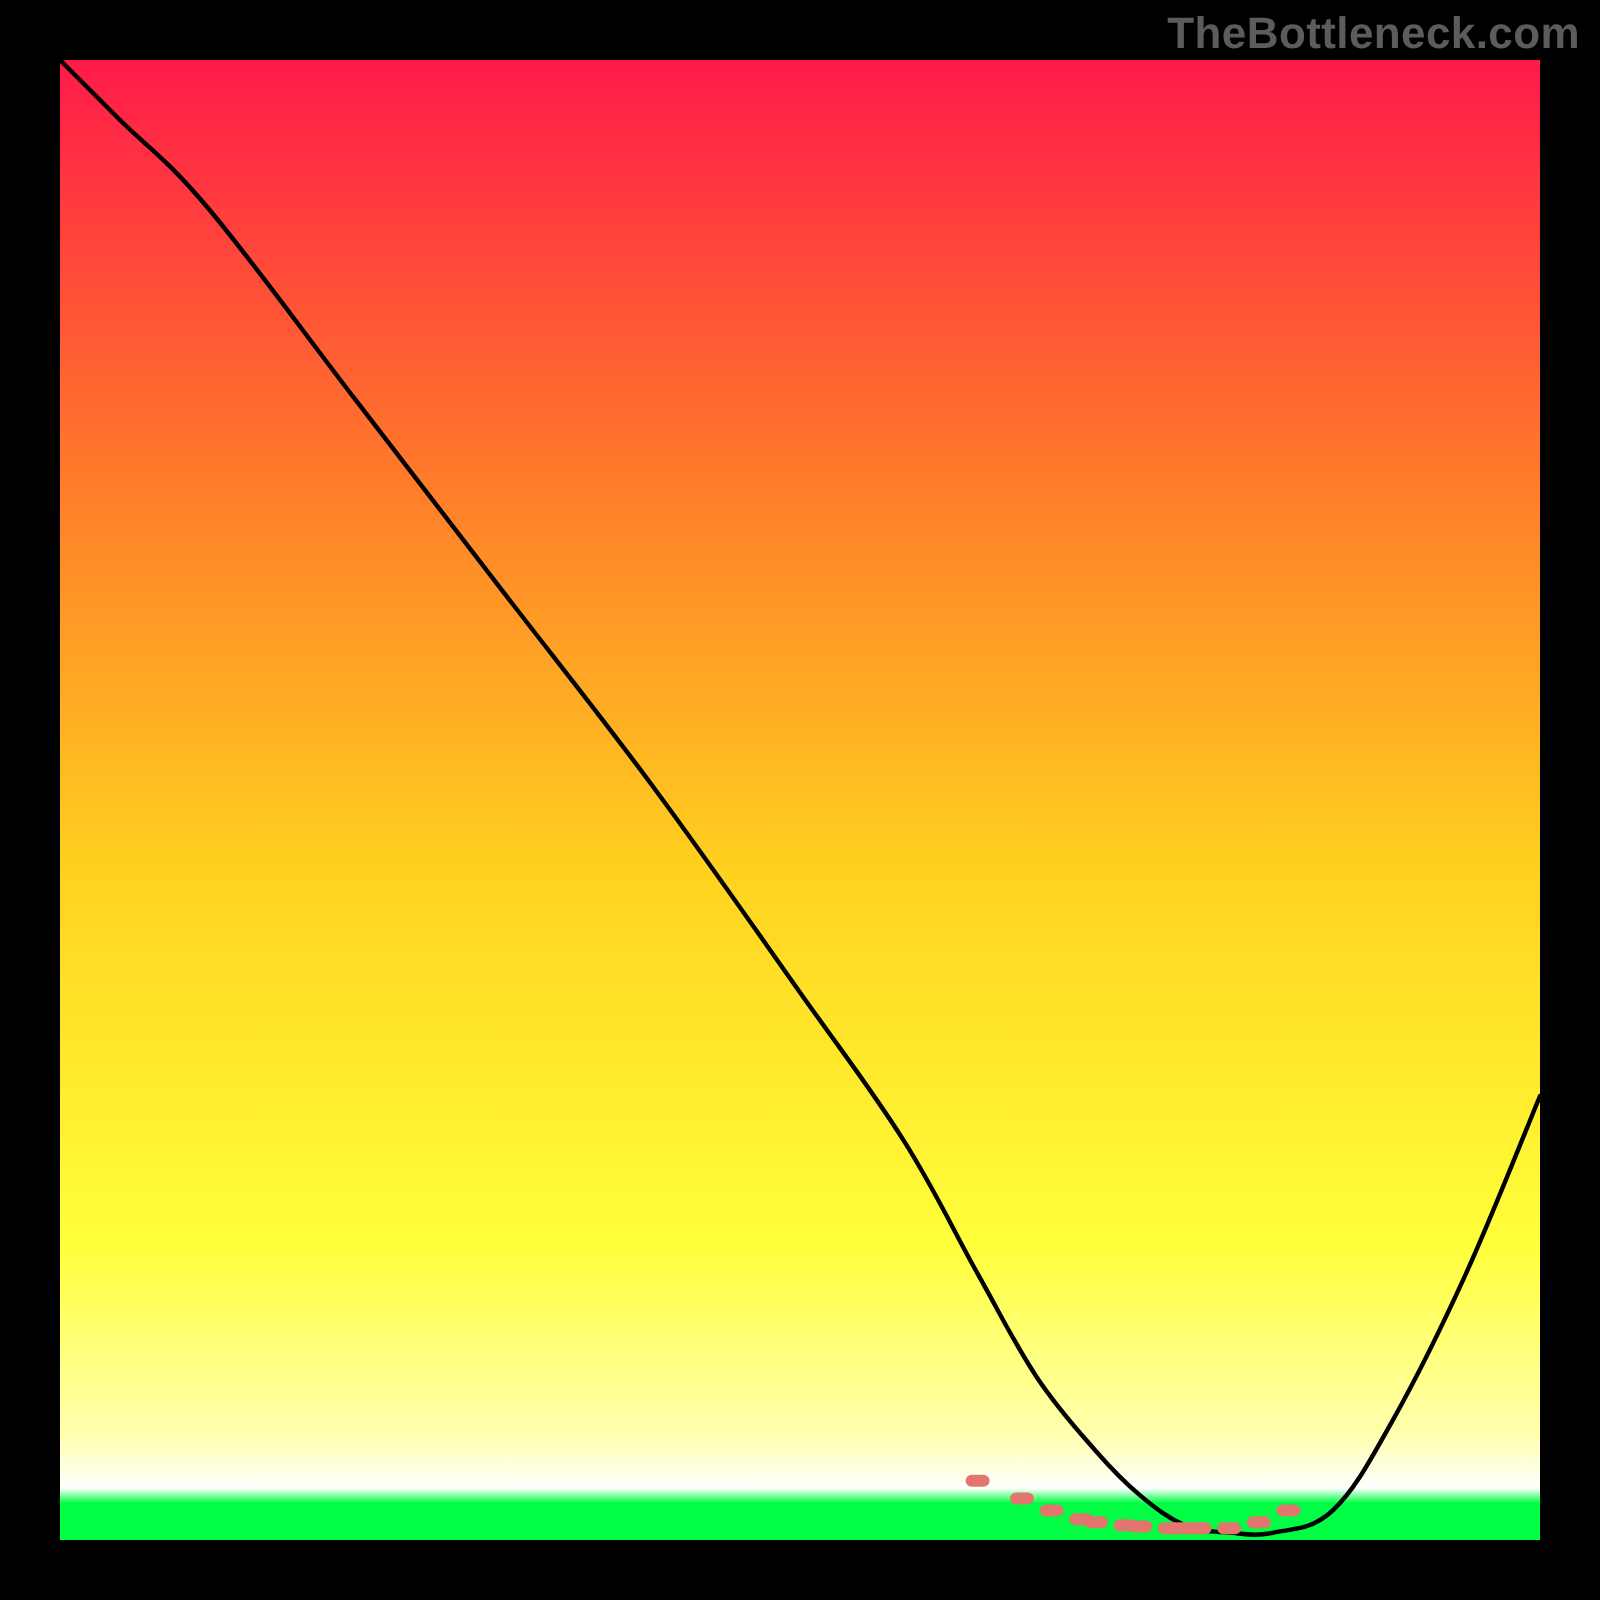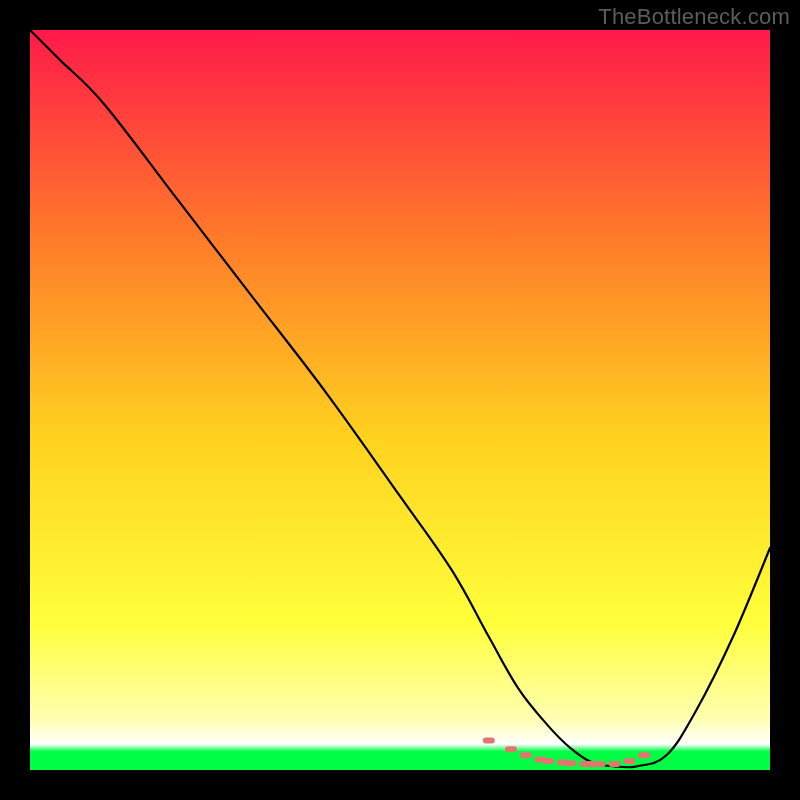--- a/index.html
+++ b/index.html
@@ -9,21 +9,21 @@
     height: 800px;
     background: #000;
     position: relative;
   }
   .watermark {
     position: absolute;
     top: 4px;
     right: 10px;
     font-family: Arial, Helvetica, sans-serif;
     font-size: 22px;
-    font-weight: 400;
+    font-weight: 700;
     color: #5c5c5c;
     letter-spacing: 0.2px;
   }
   .plot {
     position: absolute;
     left: 30px;
     top: 30px;
     width: 740px;
     height: 740px;
   }

